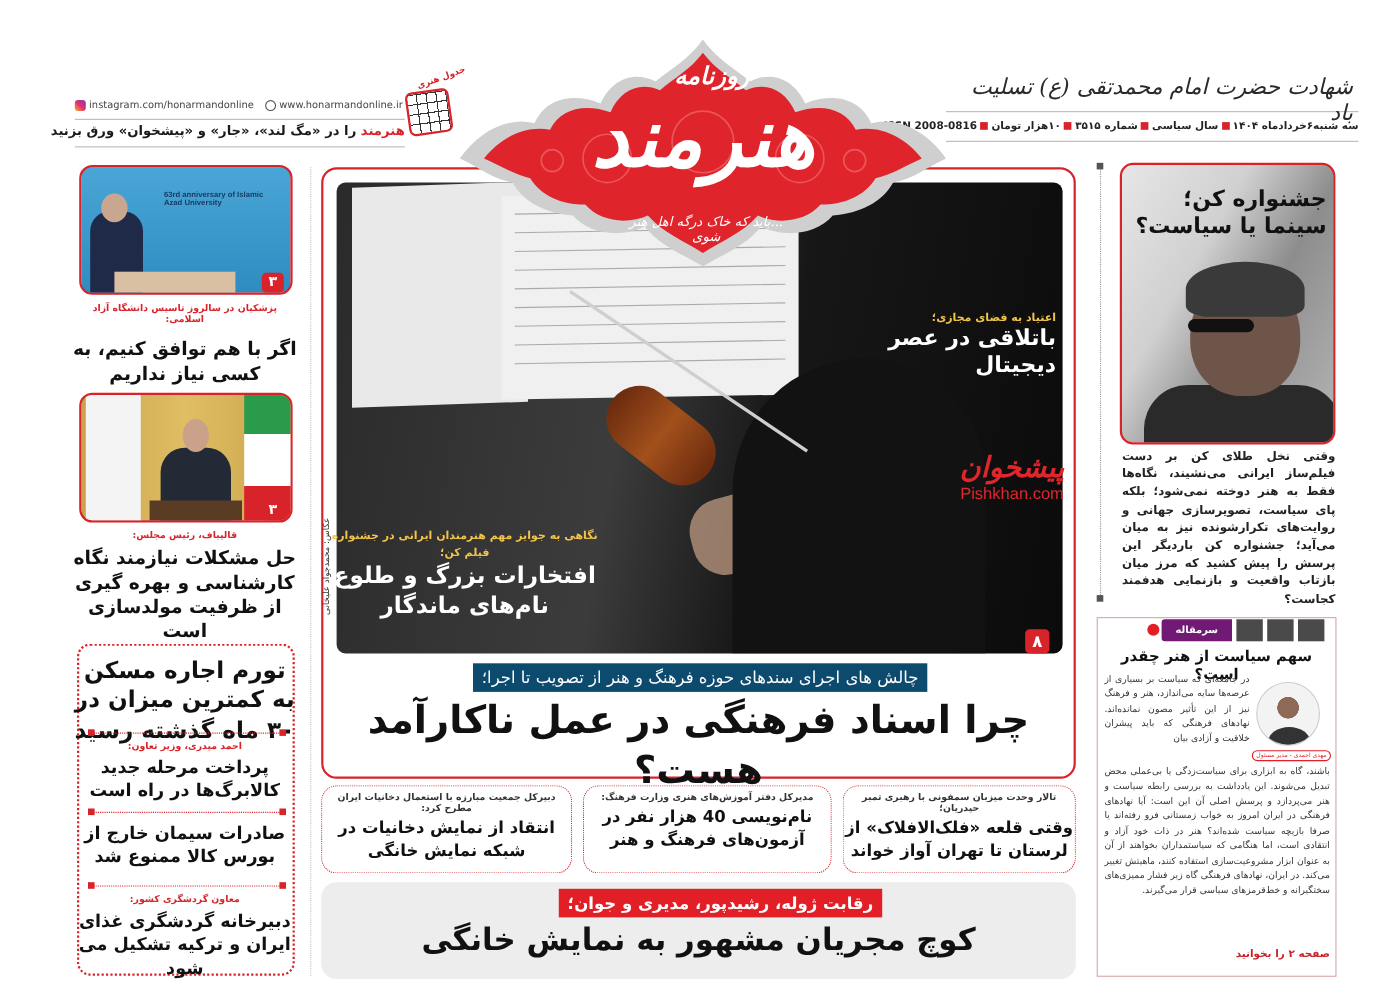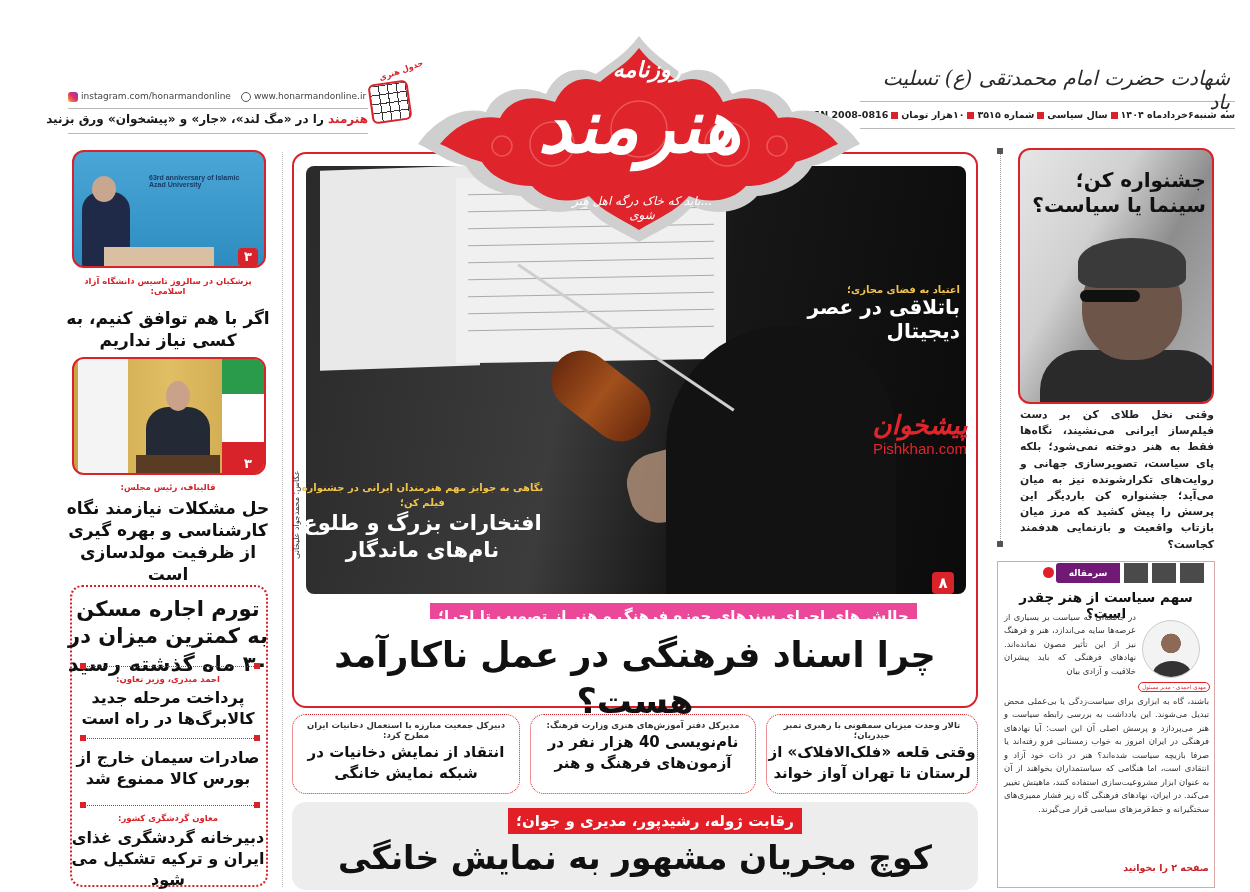--- a/index.html
+++ b/index.html
@@ -59,34 +59,34 @@
   .ov2 .k { font-size: 10px; line-height: 1.5; }
   .ov2 .h { font-size: 21px; font-weight: bold; color: #fff; line-height: 1.3; }
   .credit { position: absolute; left: 292px; top: 470px; width: 14px; height: 130px; writing-mode: vertical-rl; transform: rotate(180deg);
             font-size: 8px; color: #333; white-space: nowrap; }
   .watermark { position: absolute; left: 850px; top: 410px; width: 140px; text-align: center; color: #e0262c; }
   .watermark .fa { font-family: "DejaVu Serif", serif; font-size: 26px; font-style: italic; font-weight: bold; }
   .watermark .en { font-family: "Liberation Sans", sans-serif; font-size: 15px; direction: ltr; }
   .page-badge { position: absolute; width: 22px; height: 22px; border-radius: 4px; background: #d8232a; color: #fff;
                 font-weight: bold; font-size: 15px; text-align: center; line-height: 22px; }
 
-  .lead-kicker { position: absolute; left: 430px; top: 603px; height: 16px; padding: 0 8px; background: #ec4899; color: #fff;
-                 font-size: 15px; font-weight: bold; line-height: 26px; white-space: nowrap; }
+  .lead-kicker { position: absolute; left: 430px; top: 603px; height: 26px; padding: 0 8px; background: #0c4a6e; color: #fff;
+                 font-size: 15px; font-weight: normal; line-height: 26px; white-space: nowrap; }
   .lead-headline { position: absolute; left: 300px; top: 633px; width: 670px; text-align: center; font-size: 35px; font-weight: bold; color: #111; line-height: 1.3; }
 
   
   .box3 { position: absolute; top: 714px; width: 212px; height: 80px; border: 1.5px dotted #d8232a; border-radius: 14px; text-align: center; padding-top: 5px; }
   .box3 .k { font-size: 8.5px; font-weight: bold; color: #333; }
   .box3 .h { font-size: 15px; font-weight: bold; color: #111; line-height: 1.4; margin-top: 2px; }
 
   
   .bottom-panel { position: absolute; left: 292px; top: 802px; width: 686px; height: 88px; background: #ededed; border-radius: 14px; }
   .bot-kicker { position: absolute; left: 508px; top: 808px; height: 26px; padding: 0 8px; background: #e21f26; color: #fff;
                 font-size: 15px; font-weight: bold; line-height: 26px; white-space: nowrap; }
-  .bot-headline { position: absolute; left: 300px; top: 837px; width: 670px; text-align: center; font-size: 33px; font-weight: bold; color: #111; line-height: 1.3; }
+  .bot-headline { position: absolute; left: 300px; top: 837px; width: 670px; text-align: center; font-size: 28px; font-weight: bold; color: #111; line-height: 1.3; }
 
   
   .r-photo-frame { position: absolute; left: 1018px; top: 148px; width: 196px; height: 256px; border: 2px solid #d8232a; border-radius: 12px; overflow: hidden;
                    background: linear-gradient(120deg, #e6e6e6 0%, #d0d0d0 35%, #8d8d8d 60%, #b5b5b5 100%); }
   .r-photo-title { position: absolute; left: 6px; top: 18px; width: 180px; text-align: right; font-size: 20px; font-weight: bold; color: #111; line-height: 1.25; }
   .r-person-head { position: absolute; left: 62px; top: 100px; width: 100px; height: 110px; border-radius: 50% 50% 45% 45%; background: #6d5549; }
   .r-person-hair { position: absolute; left: 58px; top: 88px; width: 108px; height: 50px; border-radius: 50% 50% 20% 20%; background: #3a3a3a; }
   .r-person-glasses { position: absolute; left: 60px; top: 140px; width: 60px; height: 12px; background: #111; border-radius: 6px; }
   .r-person-body { position: absolute; left: 20px; top: 200px; width: 180px; height: 80px; background: #2a2a2a; border-radius: 40px 40px 0 0; }
   .r-text { position: absolute; left: 1020px; top: 407px; width: 194px; text-align: justify; text-align-last: right; font-size: 10.8px; font-weight: bold; line-height: 1.5; color: #222; }

